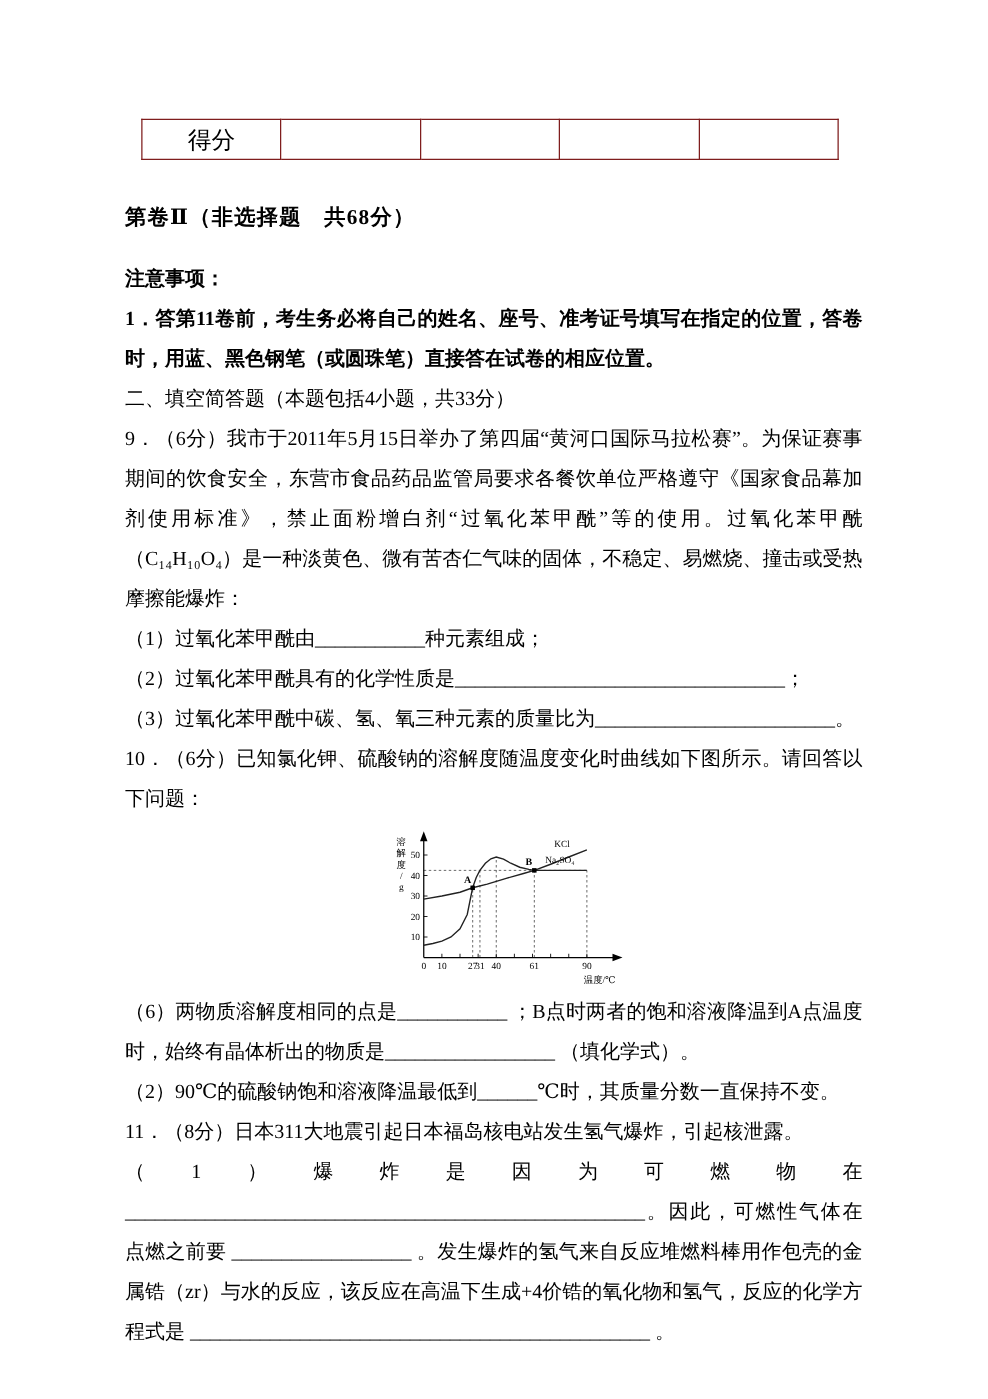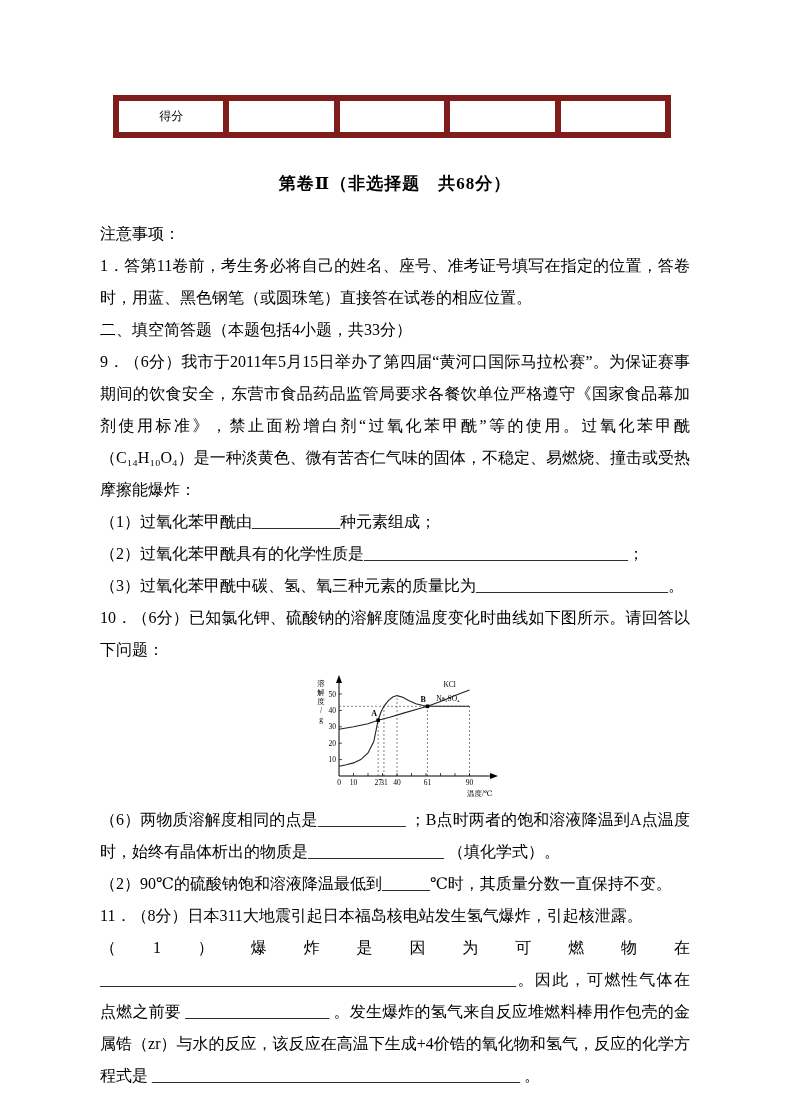--- a/index.html
+++ b/index.html
@@ -6,30 +6,30 @@
   body{
     width:790px;height:1119px;overflow:hidden;color:#000;
     font-family:"Liberation Serif","DejaVu Serif",serif;
     font-size:16px;
   }
   .page{position:relative;width:790px;height:1119px;background:#fff;}
   .content{padding:95px 100px 0 100px;width:590px;}
 
   
   table.score{border-collapse:collapse;margin-left:13px;width:558px;table-layout:fixed;}
-  table.score td{border:6px solid #7f1d1d;height:31px;text-align:center;font-size:12px;padding:0;}
+  table.score td{border:1px solid #7f1d1d;height:31px;text-align:center;font-size:19px;padding:0;}
 
   .doc-title{
-    text-align:center;font-weight:bold;font-size:17px;
+    text-align:left;font-weight:bold;font-size:17px;
     margin:34px 0 0 0;line-height:24px;letter-spacing:1px;
   }
   p{margin:0;line-height:32px;text-align:justify;}
   .gap-top{margin-top:22px;}
   .bold{font-weight:normal;}
-  .notice p{font-weight:normal;}
+  .notice p{font-weight:bold;}
   .sec-head .rest{font-weight:normal;margin-top:32px;}
 
   
   .chart-wrap{margin:4px 0 2px 215px;width:196px;height:132px;}
   .chart-wrap svg{display:block;}
   .chart-wrap text{font-family:"Liberation Serif","DejaVu Serif",serif;}
 </style>
 </head>
 <body>
 

